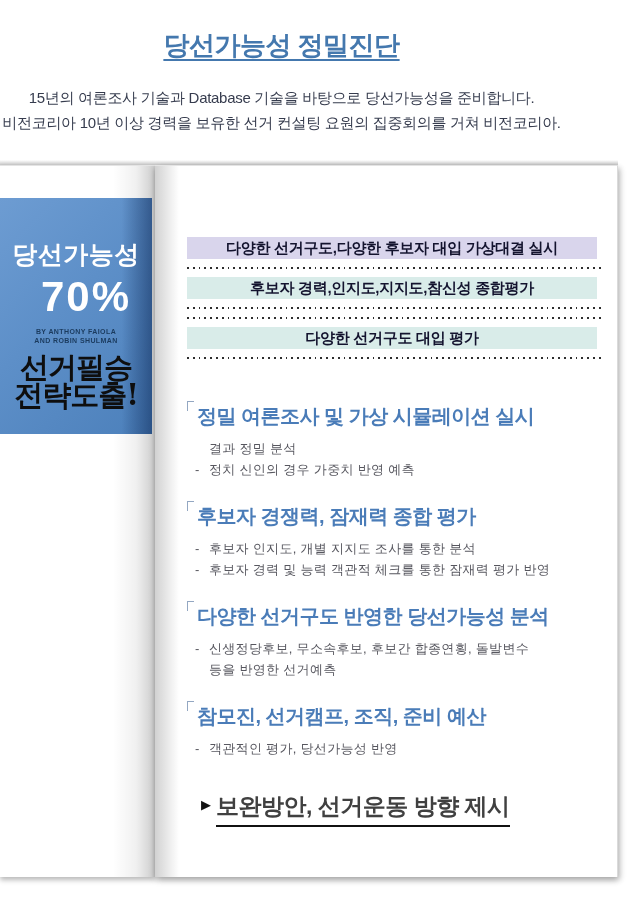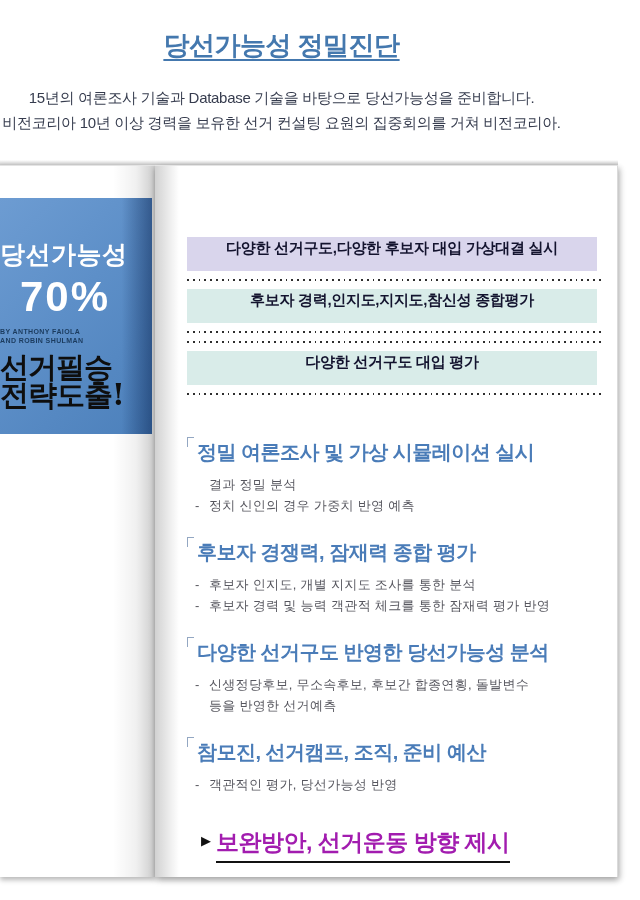--- a/index.html
+++ b/index.html
@@ -45,32 +45,32 @@
     content:""; position:absolute; top:0; left:0; width:24px; height:100%;
     background:linear-gradient(to right, rgba(0,0,0,0.18), rgba(0,0,0,0));
   }
 
   
   .cover {
     position:absolute; left:0; top:32px; width:152px; height:236px; z-index:2;
     background:
       linear-gradient(to right, rgba(5,30,75,0) 80%, rgba(5,30,75,0.48) 100%),
       linear-gradient(135deg, #6d9cd2 0%, #5d8fc8 45%, #4c80bb 100%);
-    color:#ffffff;
+    text-align:center; color:#ffffff;
   }
   .cover-title { margin-top:40px; font-size:25px; font-weight:700; letter-spacing:0.5px; }
   .cover-percent { margin-top:2px; font-size:42px; font-weight:700; letter-spacing:2px;padding-left:20px; }
   .cover-byline { margin-top:6px; font-size:7px; line-height:9px; font-weight:700; color:#1b3b5e; letter-spacing:0.4px; }
   .cover-slogan { margin-top:8px; font-family:"DejaVu Serif", serif; font-size:29px; line-height:28px; font-weight:700; color:#0e0e0e; letter-spacing:-1px; }
 
   
   .content { position:absolute; left:32px; top:0; width:412px; }
 
   .banner {
-    width:410px; height:34px; line-height:22px; text-align:center;
+    width:410px; height:22px; line-height:22px; text-align:center;
     font-size:15px; font-weight:700; color:#13132e; letter-spacing:-0.3px;
   }
   .banner.first { margin-top:71px; }
   .banner-purple { background:#d9d5ec; }
   .banner-mint   { background:#d9ece9; }
   .dotline {
     width:418px; height:2px; margin:8px 0;
     background:repeating-linear-gradient(to right, #2e2e2e 0 1.8px, transparent 1.8px 5.8px);
   }
 
@@ -85,21 +85,21 @@
     border-left:1px solid #93a7c2; border-top:1px solid #93a7c2;
   }
   .bullets { margin-top:10px; padding-left:8px; }
   .bullet-line { font-size:13px; line-height:21px; color:#57575f; letter-spacing:0.3px; }
   .dash { display:inline-block; width:14px; }
 
   .cta { margin-top:32px; padding-left:14px; white-space:nowrap; }
   .cta-arrow { font-size:13px; color:#111111; vertical-align:5px; margin-right:5px; }
   .cta-label {
     display:inline-block;
-    font-size:23px; font-weight:700; color:#a21caf; letter-spacing:-0.5px;
+    font-size:23px; font-weight:700; color:#404040; letter-spacing:-0.5px;
     border-bottom:2px solid #111111; padding-bottom:3px;
   }
 </style>
 </head>
 <body>
 
 <div class="header">
   <div class="page-title">당선가능성 정밀진단</div>
   <div class="subtitle">
     <div>15년의 여론조사 기술과 Database 기술을 바탕으로 당선가능성을 준비합니다.</div>

